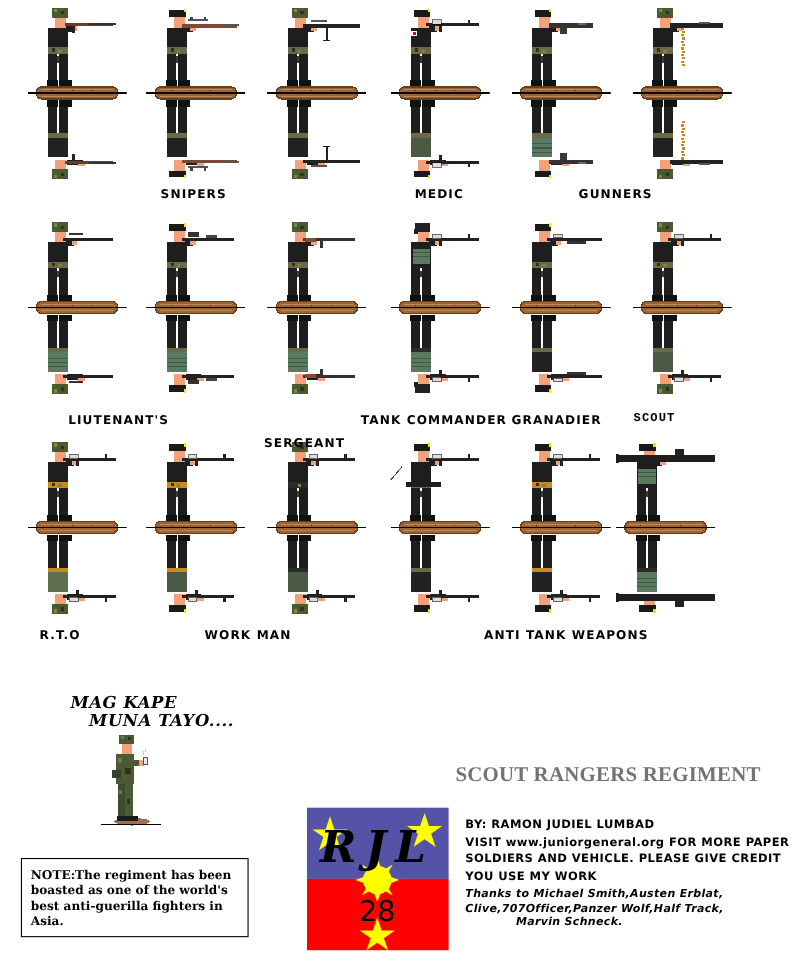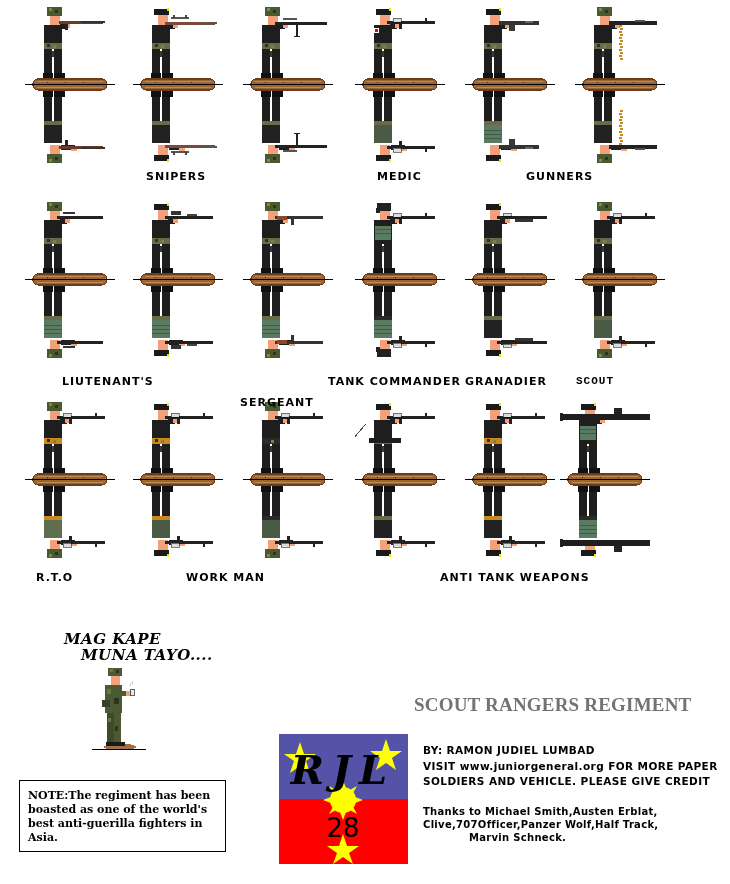--- a/index.html
+++ b/index.html
@@ -1128,18 +1128,19 @@
     </g>
     <text id="flag-letters" x="64" y="50" text-anchor="middle" font-family="'DejaVu Serif','Liberation Serif',serif" font-style="italic" font-weight="bold" font-size="40" fill="#000" letter-spacing="8">RJL</text>
     <text id="flag-number" x="64" y="103" text-anchor="middle" font-family="'DejaVu Sans','Liberation Sans',sans-serif" font-size="26" fill="#000">28</text>
   </svg>
 </div>
 
 <div class="credits">
   <div>BY: RAMON JUDIEL LUMBAD</div>
   <div>VISIT www.juniorgeneral.org FOR MORE PAPER</div>
   <div>SOLDIERS AND VEHICLE. PLEASE GIVE CREDIT</div>
-  <div class="small" style="margin-top:15px;">
+  <div>YOU USE MY WORK</div>
+  <div class="small" style="margin-top:1px;font-style:italic;">
     <div>Thanks to Michael Smith,Austen Erblat,</div>
     <div>Clive,707Officer,Panzer Wolf,Half Track,</div>
     <div style="line-height:11px;padding-left:46px;">Marvin Schneck.</div>
   </div>
 </div>
 
 </body></html>

